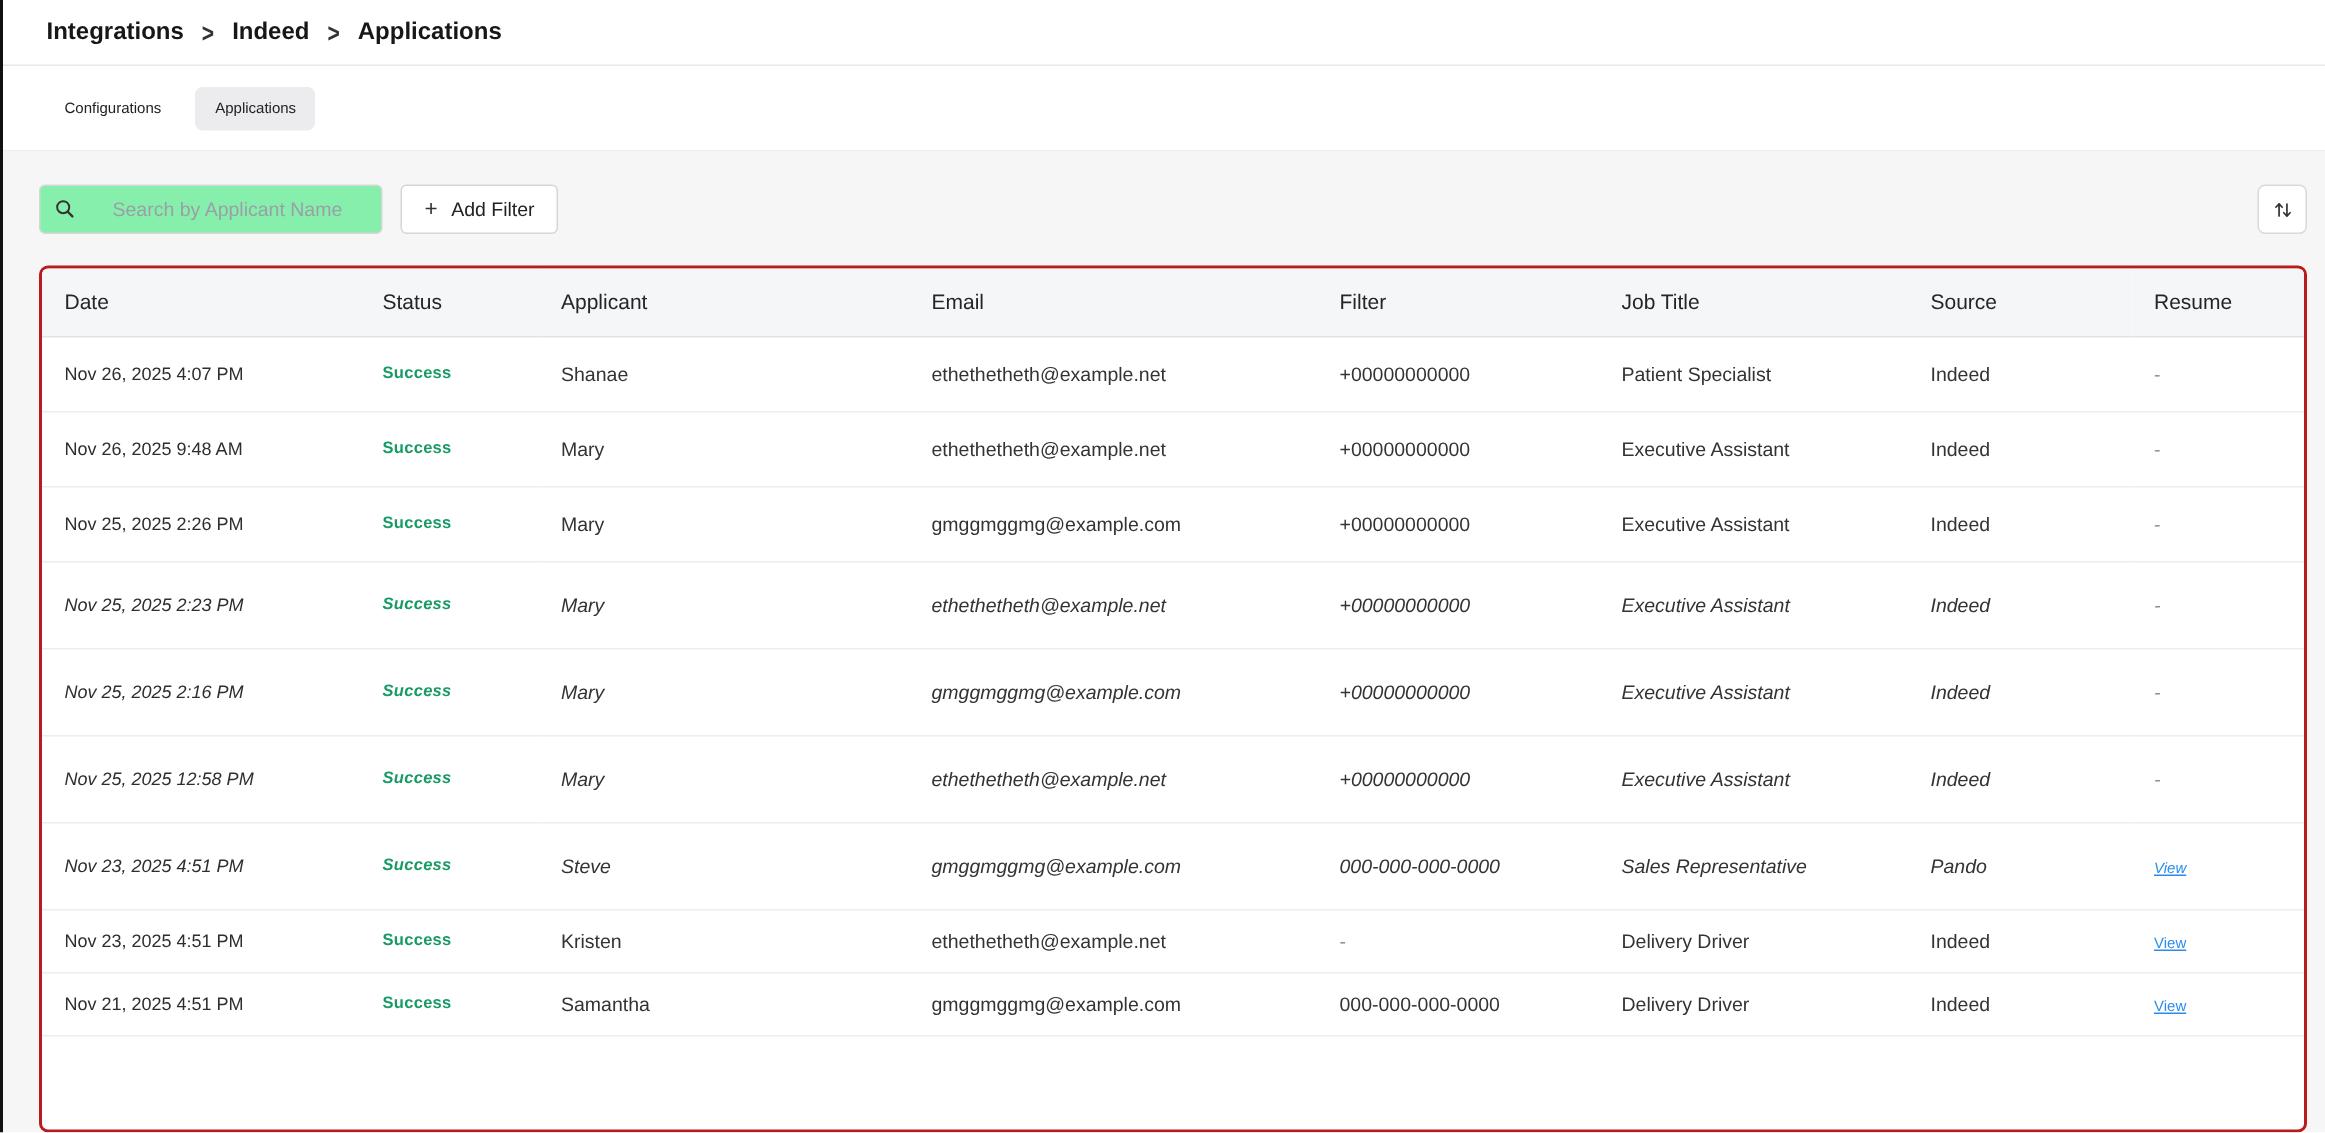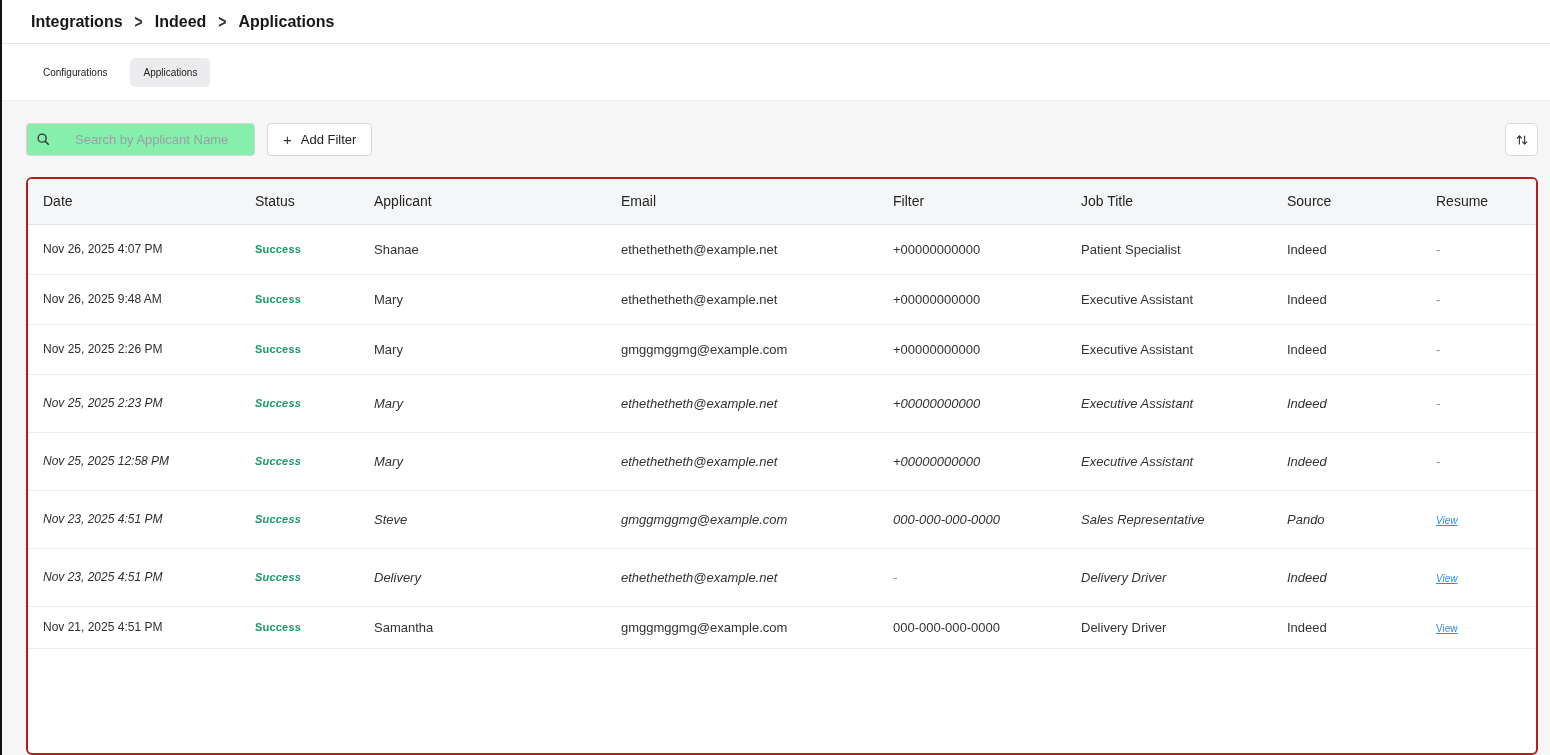--- a/index.html
+++ b/index.html
@@ -237,20 +237,30 @@
     <td class="cell-date">Nov 25, 2025 2:23 PM</td>
     <td class="cell-status status-success">Success</td>
     <td>Mary</td>
     <td>ethethetheth@example.net</td>
     <td>+00000000000</td>
     <td>Executive Assistant</td>
     <td>Indeed</td>
     <td><span class="muted">-</span></td>
   </tr>
             <tr>
+    <td class="cell-date">Nov 25, 2025 2:16 PM</td>
+    <td class="cell-status status-success">Success</td>
+    <td>Mary</td>
+    <td>gmggmggmg@example.com</td>
+    <td>+00000000000</td>
+    <td>Executive Assistant</td>
+    <td>Indeed</td>
+    <td><span class="muted">-</span></td>
+  </tr>
+            <tr>
     <td class="cell-date">Nov 25, 2025 12:58 PM</td>
     <td class="cell-status status-success">Success</td>
     <td>Mary</td>
     <td>ethethetheth@example.net</td>
     <td>+00000000000</td>
     <td>Executive Assistant</td>
     <td>Indeed</td>
     <td><span class="muted">-</span></td>
   </tr>
             <tr>
@@ -259,21 +269,21 @@
     <td>Steve</td>
     <td>gmggmggmg@example.com</td>
     <td>000-000-000-0000</td>
     <td>Sales Representative</td>
     <td>Pando</td>
     <td><a href="#" class="resume-link">View</a></td>
   </tr>
             <tr>
     <td class="cell-date">Nov 23, 2025 4:51 PM</td>
     <td class="cell-status status-success">Success</td>
-    <td>Delivery</td>
+    <td>Kristen</td>
     <td>ethethetheth@example.net</td>
     <td><span class="muted">-</span></td>
     <td>Delivery Driver</td>
     <td>Indeed</td>
     <td><a href="#" class="resume-link">View</a></td>
   </tr>
             <tr>
     <td class="cell-date">Nov 21, 2025 4:51 PM</td>
     <td class="cell-status status-success">Success</td>
     <td>Samantha</td>

